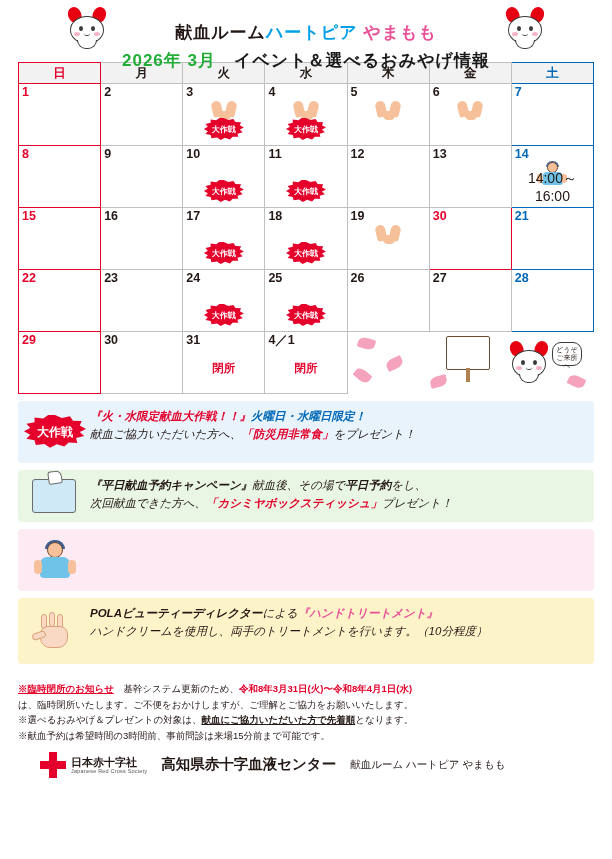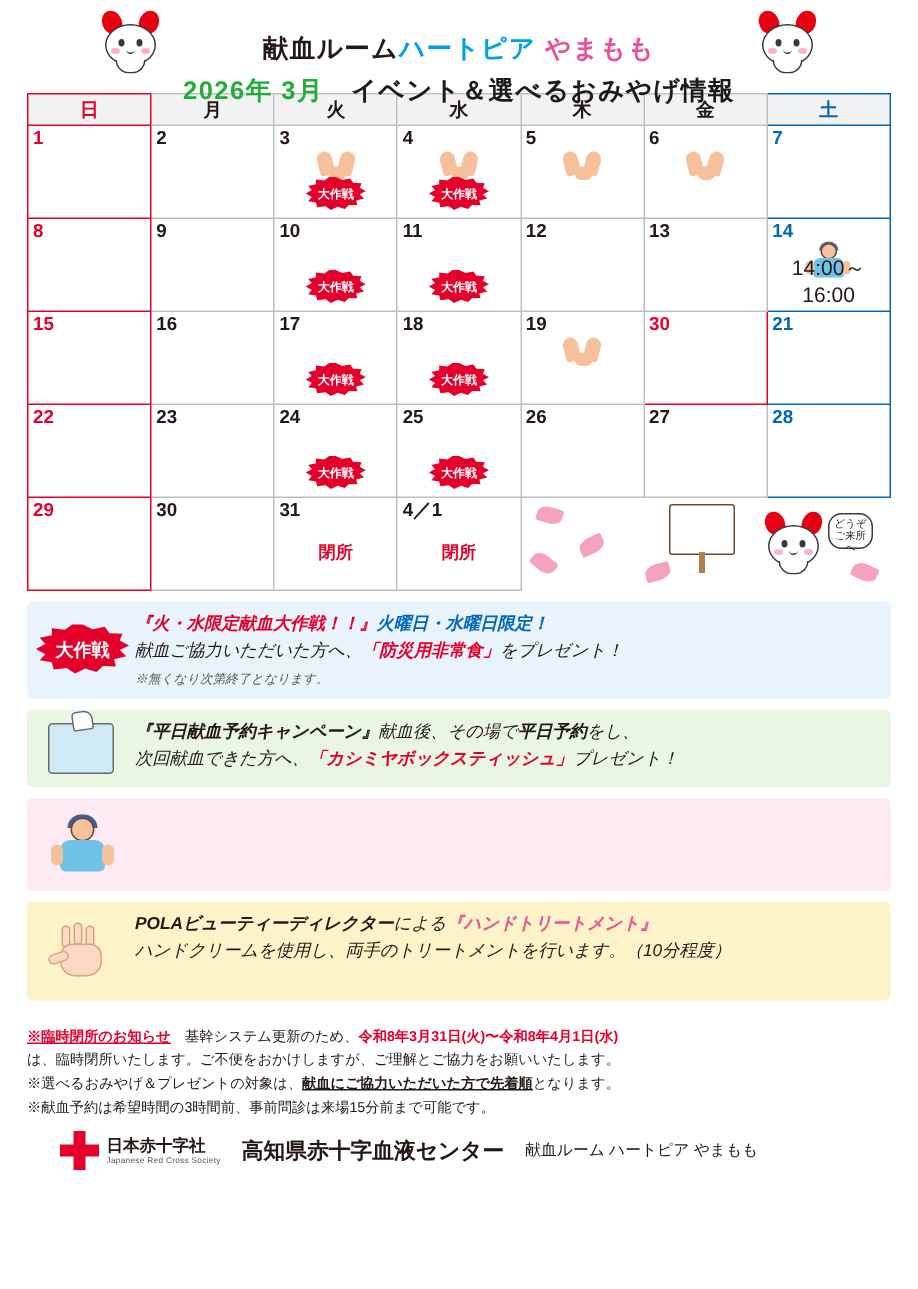--- a/index.html
+++ b/index.html
@@ -433,21 +433,20 @@
         </td>
       </tr>
     </tbody>
   </table>
 
   <div class="panel p1">
     <div class="badge-burst">大作戦</div>
     <div class="ptext">
       <span class="red bold">『火・水限定献血大作戦！！』</span><span class="blue bold">火曜日・水曜日限定！</span><br>
       <span>献血ご協力いただいた方へ、</span><span class="red bold">「防災用非常食」</span><span>をプレゼント！</span>
-      <div class="note">※無くなり次第終了となります。</div>
     </div>
   </div>
 
   <div class="panel p2">
     <div class="icon-tissue">
         <div class="sheet"></div>
       </div>
     <div class="ptext">
       <span class="bold">『平日献血予約キャンペーン』</span><span>献血後、その場で</span><span class="bold">平日予約</span><span>をし、</span><br>
       <span>次回献血できた方へ、</span><span class="red bold">「カシミヤボックスティッシュ」</span><span>プレゼント！</span>

